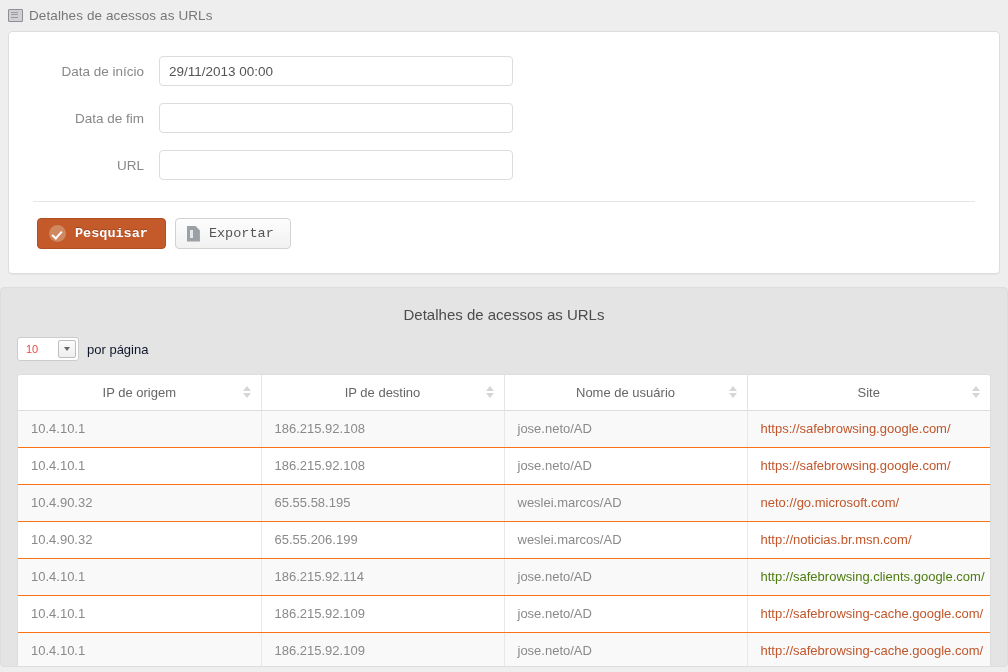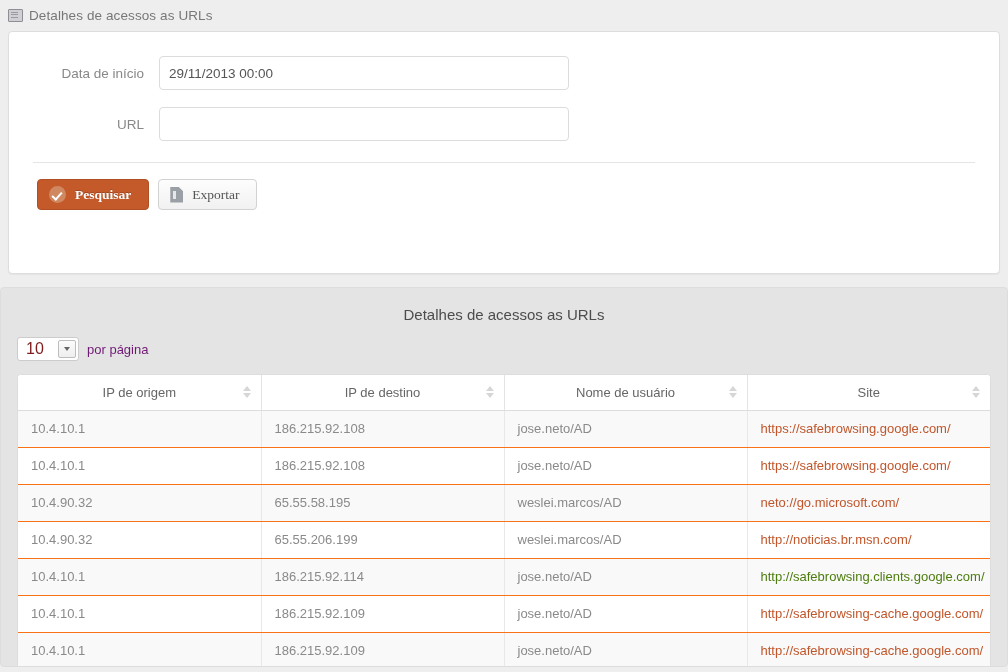--- a/index.html
+++ b/index.html
@@ -63,28 +63,28 @@
   }
   .form-label {
     width: 150px;
     text-align: right;
     padding-right: 15px;
     font-size: 13.5px;
     color: #888888;
     box-sizing: border-box;
   }
   .form-input {
-    width: 410px;
+    width: 354px;
     height: 30px;
     border: 1px solid #dcdcdc;
     border-radius: 4px;
     font-family: "Liberation Sans", sans-serif;
     font-size: 13.5px;
     color: #555555;
-    padding: 16px 9px;
+    padding: 8px 9px;
     box-sizing: border-box;
     background: #fff;
     outline: none;
   }
   .form-input::placeholder { color: #bbbbbb; }
 
   .form-divider {
     margin: 21px 24px 0 24px;
     border-top: 1px solid #e5e5e5;
     height: 0;
@@ -101,21 +101,21 @@
     display: inline-flex;
     align-items: center;
     gap: 9px;
     height: 31px;
     padding: 0 14px;
     border-radius: 4px;
     font-size: 13.5px;
     box-sizing: border-box;
     cursor: pointer;
     border: 1px solid transparent;
-    font-family: Liberation Serif, serif;
+    font-family: Liberation Mono, monospace;
   }
   .btn-primary {
     background: #c4592a;
     border-color: #b04f24;
     color: #ffffff;
     font-weight: bold;
     text-shadow: 0 -1px 0 rgba(0,0,0,.22);
     padding-left: 11px;
     padding-right: 17px;
   }
@@ -194,22 +194,22 @@
     width: 62px;
     height: 24px;
     background: #ffffff;
     border: 1px solid #cccccc;
     border-radius: 3px;
     display: flex;
     align-items: center;
     box-sizing: border-box;
   }
   .pp-value {
-    font-size: 16px;
-    color: #7f1d1d;
+    font-size: 11px;
+    color: #ef4444;
     padding-left: 8px;
   }
   .pp-arrow {
     position: absolute;
     right: 2px; top: 2px;
     width: 18px; height: 18px;
     background: linear-gradient(#fcfcfc, #eeeeee);
     border: 1px solid #bdbdbd;
     border-radius: 2px;
     box-sizing: border-box;
@@ -219,21 +219,21 @@
   }
   .pp-arrow::after {
     content: "";
     width: 0; height: 0;
     border-left: 3.5px solid transparent;
     border-right: 3.5px solid transparent;
     border-top: 4px solid #666666;
   }
   .pp-label {
     font-size: 13px;
-    color: #701a75;
+    color: #0f172a;
   }
 
   
   .table-wrap {
     margin: 0 16px;
     border: 1px solid #dddddd;
     border-radius: 4px 4px 0 0;
     background: #ffffff;
     overflow: hidden;
   }
@@ -303,20 +303,24 @@
 </div>
 
 <div class="panel search-panel">
   <div class="form-area">
 
     <div class="form-row">
       <label class="form-label">Data de início</label>
       <input class="form-input" type="text" value="29/11/2013 00:00" style="">
     </div>
 
+    <div class="form-row">
+      <label class="form-label">Data de fim</label>
+      <input class="form-input" type="text" value="" style="">
+    </div>
 
     <div class="form-row">
       <label class="form-label">URL</label>
       <input class="form-input" type="text" value="" style="">
     </div>
 
   </div>
 
   <div class="form-divider"></div>
 

